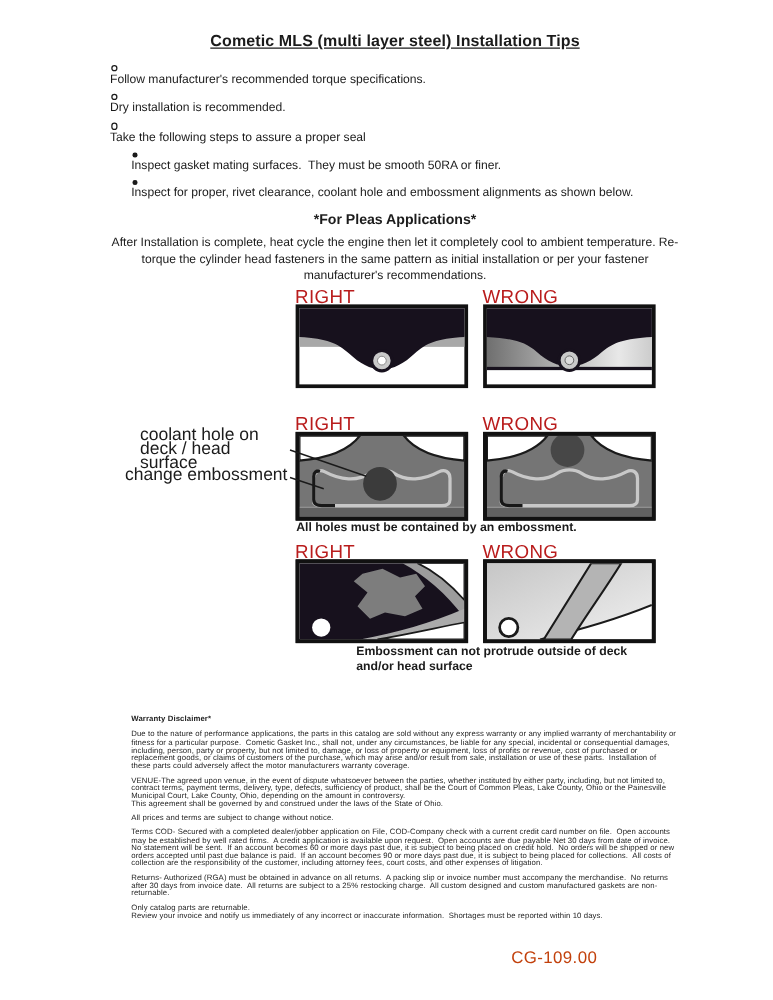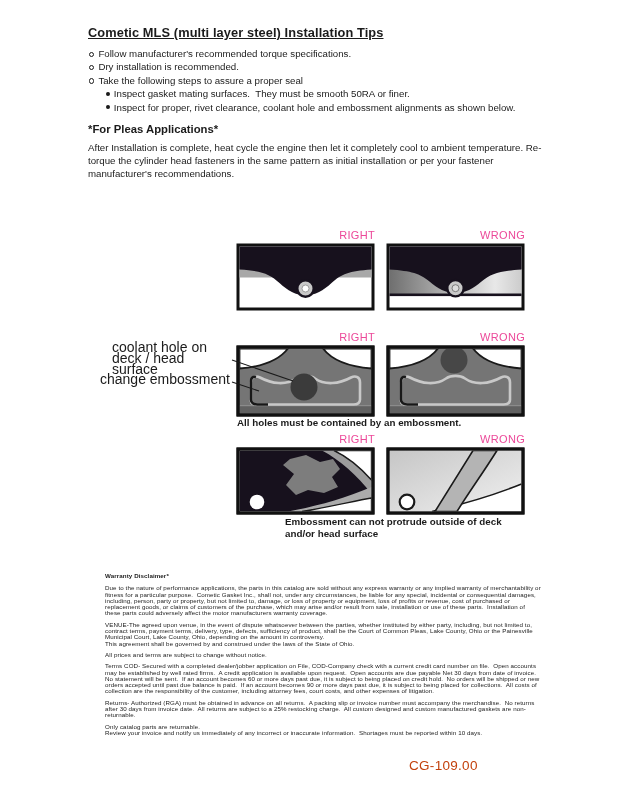--- a/index.html
+++ b/index.html
@@ -1,40 +1,40 @@
 <!DOCTYPE html>
 <html><head>
 <meta charset="utf-8">
 <style>
   html,body { margin:0; padding:0; background:#ffffff; }
   .page {
     position:relative; width:618px; height:800px; background:#ffffff;
     font-family:"Liberation Sans", sans-serif; color:#1b1b1b; overflow:hidden;
   }
   
-  .content { position:absolute; left:88px; top:25px; width:456px; }
+  .content { position:absolute; left:88px; top:25px; width:456px;text-align:center; }
   .title {
     font-size:12.8px; font-weight:bold; text-decoration:underline;
     margin:0 0 7px 0; letter-spacing:0.1px;
   }
-  .bullet-row { display:flex; align-items:flex-start; font-size:9.7px; line-height:13.4px; }
+  .bullet-row { display:flex; align-items:flex-start; font-size:9.7px; line-height:13.4px;flex-direction:column; }
   .bullet-row .txt { white-space:pre-wrap; flex:1; }
   .bullet-marker {
     width:3.4px; height:3.4px; border:1px solid #1b1b1b; border-radius:50%;
     margin:4.6px 4px 0 1px; flex:none;
   }
   .sub { padding-left:17px; }
   .sub .bullet-marker { background:#1b1b1b; border:none; width:3.8px; height:3.8px; margin-top:4.8px; }
   .diesel-heading { font-size:11.3px; font-weight:bold; margin:9px 0 0 0; }
   .para { font-size:9.7px; line-height:13.2px; margin:5.5px 0 0 0; white-space:pre-wrap; }
   .para.first { margin-top:4px; }
   
   .diagram-label {
-    position:absolute; width:139px; text-align:right;
-    font-size:11px; color:#ec4899; letter-spacing:0.3px;
+    position:absolute; width:139px; text-align:left;
+    font-size:15px; color:#b91c1c; letter-spacing:0.3px;
   }
   .panel { position:absolute; width:139px; display:block; }
   .caption {
     position:absolute; font-size:9.8px; font-weight:bold; line-height:11.5px;
     white-space:pre-wrap;
   }
   .annotation {
     position:absolute; font-size:14px; line-height:11px; text-align:left;
     white-space:pre-wrap;
   }

